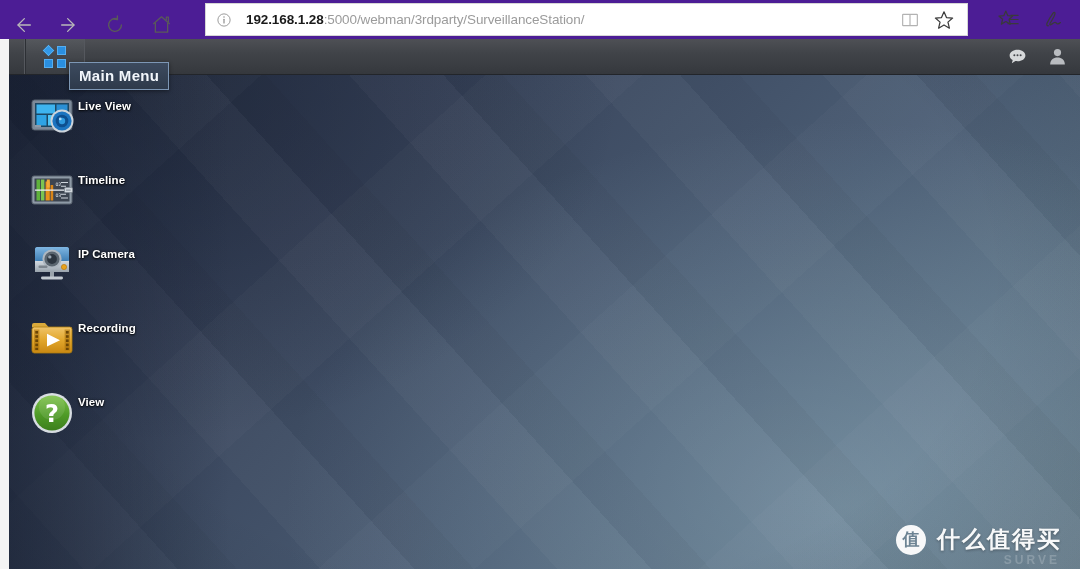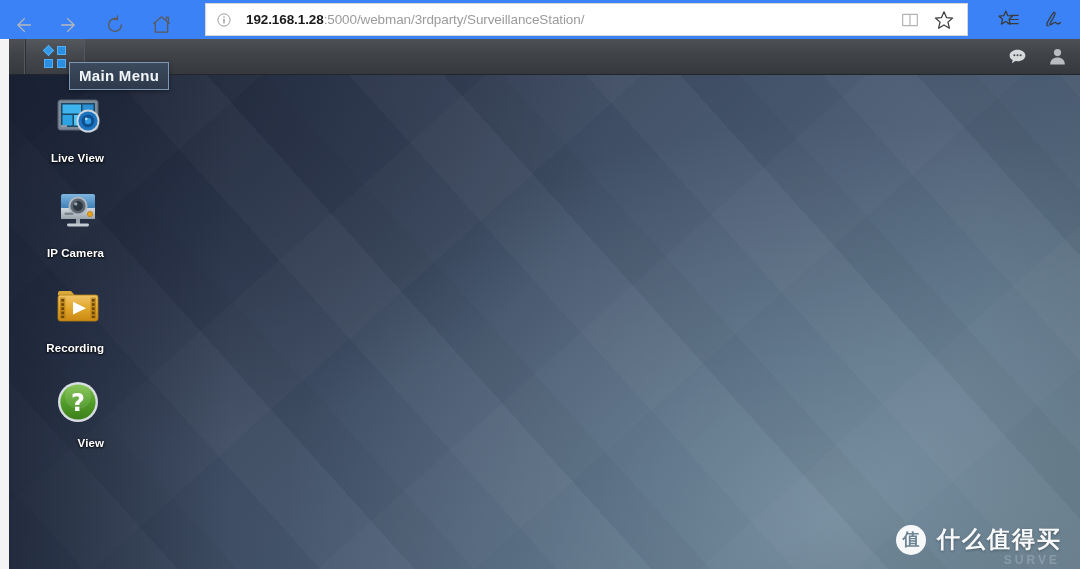--- a/index.html
+++ b/index.html
@@ -6,21 +6,21 @@
   * { margin:0; padding:0; box-sizing:border-box; }
   html,body {
     width:1080px; height:569px; overflow:hidden;
     font-family:"Liberation Sans", sans-serif;
     background:#ffffff;
   }
 
   
   .browser-bar{
     position:absolute; left:0; top:0; width:1080px; height:49px;
-    background:#3b82f6; display:flex; align-items:center;
+    background:#4c1d95; display:flex; align-items:center;
   }
   .nav-btn{
     width:46px; height:38px; display:flex; align-items:center; justify-content:center;
     cursor:default;
   }
   .nav-btn svg{ display:block; }
 
   .urlbar-wrap{
     position:absolute; left:205px; top:3px; width:763px; height:33px;
     border:1px solid #d6d6d6; background:#fff; display:flex; align-items:center;
@@ -122,22 +122,22 @@
     border:1px solid #7d97b5;
     color:#f2f6fb; font-size:15px; font-weight:bold;
     padding:4px 9px 5px; letter-spacing:0.3px;
     box-shadow:0 1px 4px rgba(0,0,0,0.45);
     white-space:nowrap; z-index:60;
   }
 
   
   .icons{ position:absolute; left:26px; top:52px; width:78px; }
   .dicon{
-    width:78px; margin-bottom:22px; display:flex; flex-direction:column;
-    align-items:flex-end; cursor:pointer;
+    width:78px; margin-bottom:22px; display:flex; 
+    align-items:flex-start; cursor:pointer;
   }
   .dicon .art{ width:52px; height:52px; position:relative; }
   .dicon .lbl{
     margin-top:9px; font-size:11.5px; color:#ffffff; font-weight:bold;
     text-shadow:0 1px 2px rgba(0,0,0,0.85), 0 0 3px rgba(0,0,0,0.6);
     letter-spacing:0.1px; white-space:nowrap; text-align:center;
   }
 
   
   .watermark{
@@ -290,20 +290,40 @@
           <circle cx="36" cy="30" r="11.5" fill="#cdd4db"></circle>
           <circle cx="36" cy="30" r="9.6" fill="#1c74c0"></circle>
           <circle cx="36" cy="30" r="6.3" fill="#0e4f8f"></circle>
           <circle cx="36" cy="30" r="3.2" fill="#2f9ae0"></circle>
           <circle cx="34.2" cy="27.9" r="1.4" fill="#b8e2ff" opacity="0.85"></circle>
         </svg>
       </span>
       <span class="lbl">Live View</span>
     </div>
 
+    <div class="dicon">
+      <span class="art">
+        <svg width="52" height="52" viewBox="0 0 52 52">
+          <rect x="6" y="11" width="40" height="28" rx="2" fill="#8e9aa6" stroke="#5b6470" stroke-width="1"></rect>
+          <rect x="8.5" y="13.5" width="35" height="23" fill="#3c4450"></rect>
+          <rect x="10.5" y="14.5" width="3.6" height="21" fill="#5fb23c"></rect>
+          <rect x="15" y="14.5" width="3.4" height="21" fill="#7cc452"></rect>
+          <rect x="19.6" y="16.5" width="4.2" height="19" fill="#e8941c"></rect>
+          <rect x="20.8" y="14.5" width="3.0" height="8" fill="#f0a93b"></rect>
+          <rect x="24.6" y="20" width="2.6" height="15.5" fill="#d98518"></rect>
+          <path d="M9 25.2 H43" stroke="#eef2f6" stroke-width="1.2"></path>
+          <path d="M35 17.5 h7 M35 21.3 h5 M35 29.2 h5 M35 33.0 h7" stroke="#cfd6dd" stroke-width="1.1"></path>
+          <text x="29.4" y="21.4" font-family="DejaVu Sans, sans-serif" font-size="4.6" fill="#e3e8ee">02</text>
+          <text x="29.4" y="32.2" font-family="DejaVu Sans, sans-serif" font-size="4.6" fill="#e3e8ee">03</text>
+          <rect x="38.5" y="22.6" width="8" height="5" rx="1.2" fill="#d2d8de" stroke="#7c868f" stroke-width="0.8"></rect>
+          <path d="M40 25.1 h4.6" stroke="#6d7781" stroke-width="0.9"></path>
+        </svg>
+      </span>
+      <span class="lbl">Timeline</span>
+    </div>
 
     <div class="dicon">
       <span class="art">
         <svg width="52" height="52" viewBox="0 0 52 52">
           <rect x="9" y="8" width="34" height="25" rx="2.5" fill="#5b9bd0"></rect>
           <rect x="9" y="22" width="34" height="11" rx="0" fill="#b7bfc7"></rect>
           <rect x="9" y="22" width="34" height="11" fill="url(#g0)"></rect>
           <defs>
             <linearGradient id="g0" x1="0" y1="0" x2="0" y2="1">
               <stop offset="0" stop-color="#d2d9e0"></stop>

